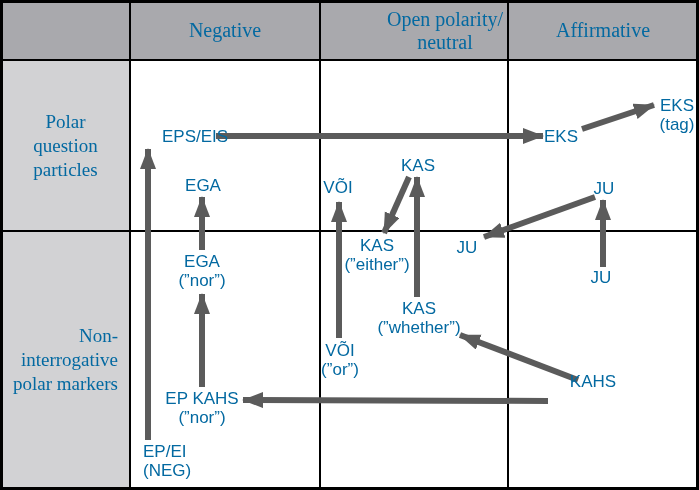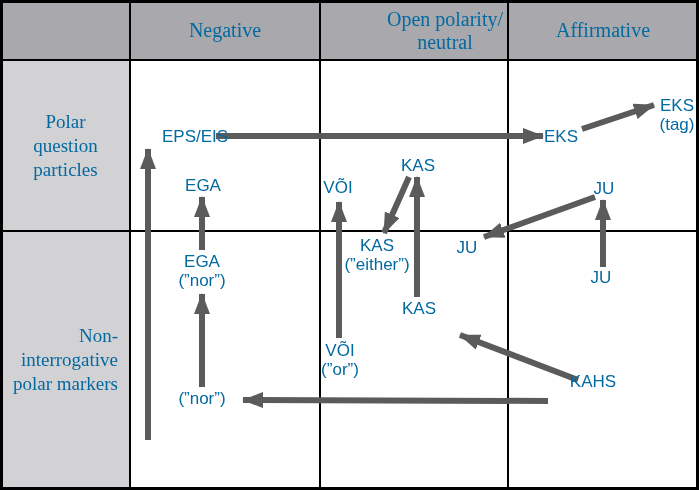--- a/index.html
+++ b/index.html
@@ -117,30 +117,36 @@
   <div class="node ctr" style="left:467px;top:238px;">
     <div class="nname">JU</div>
   </div>
 
   <div class="node ctr" style="left:601px;top:268px;">
     <div class="nname">JU</div>
   </div>
 
   <div class="node ctr" style="left:419px;top:299px;">
     <div class="nname">KAS</div>
+    <div class="gloss">(”whether”)</div>
   </div>
 
   <div class="node ctr" style="left:340px;top:341px;">
     <div class="nname">VÕI</div>
     <div class="gloss">(”or”)</div>
   </div>
 
   <div class="node ctr" style="left:202px;top:389px;">
+    <div class="nname">EP KAHS</div>
     <div class="gloss">(”nor”)</div>
   </div>
 
   <div class="node ctr" style="left:593px;top:372px;">
     <div class="nname">KAHS</div>
   </div>
 
+  <div class="node leftal" style="left:143px;top:442px;">
+    <div class="nname">EP/EI</div>
+    <div class="gloss">(NEG)</div>
+  </div>
 
   <div class="frame"></div>
 </div>
 
 </body></html>

